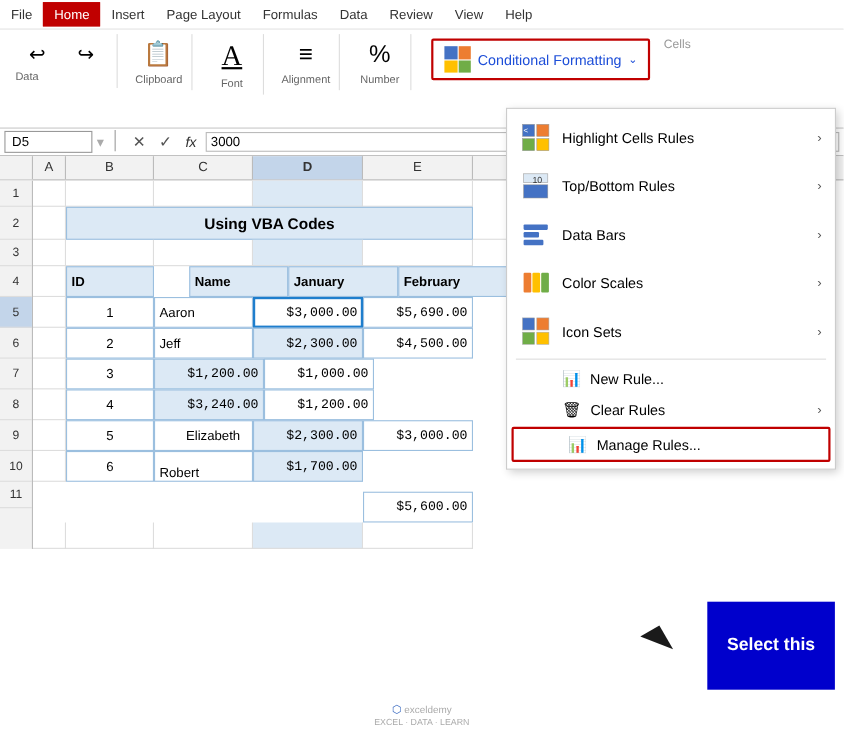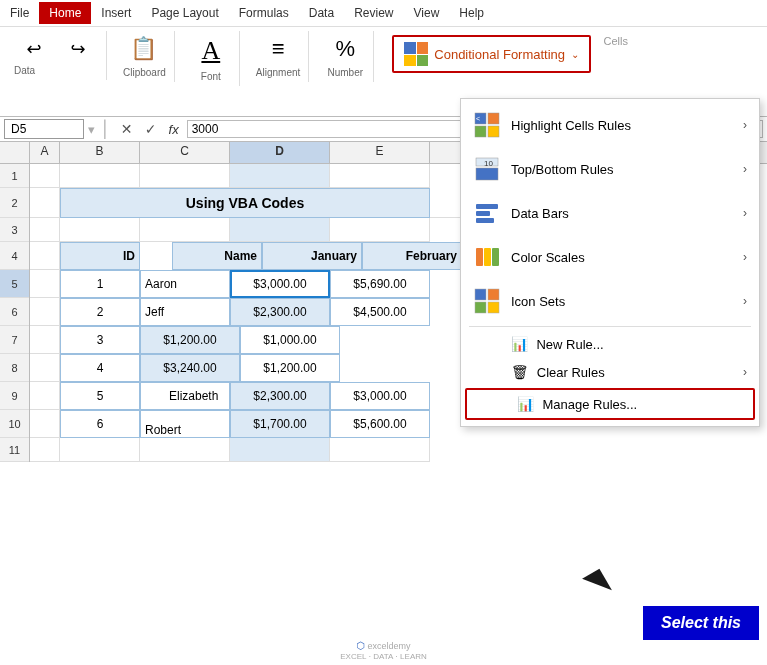--- a/index.html
+++ b/index.html
@@ -16,21 +16,21 @@
     .ribbon-group:last-child { border-right: none; }
     .ribbon-group-label { font-size: 10px; color: #666; margin-top: 2px; }
     .ribbon-btn { display: flex; flex-direction: column; align-items: center; padding: 3px 6px; cursor: pointer; border-radius: 3px; min-width: 40px; }
     .ribbon-btn-icon { font-size: 22px; line-height: 1; }
     .ribbon-row { display: flex; align-items: center; gap: 4px; }
 
     
     .undo-area { display: flex; flex-direction: column; padding: 4px 8px; border-right: 1px solid #ddd; }
 
     
-    .cf-button { display: flex; align-items: center; gap: 6px; background: #fff; border: 2px solid #c00000; padding: 5px 10px; cursor: pointer; font-size: 13px; font-weight: 500; color: #c2410c; border-radius: 2px; }
+    .cf-button { display: flex; align-items: center; gap: 6px; background: #fff; border: 2px solid #c00000; padding: 5px 10px; cursor: pointer; font-size: 13px; font-weight: 500; color: #1d4ed8; border-radius: 2px; }
     .cf-chevron { font-size: 10px; }
 
     
     .formula-bar { display: flex; align-items: center; border-bottom: 1px solid #bbb; padding: 2px 4px; background: #fff; gap: 4px; }
     .name-box { border: 1px solid #999; padding: 2px 6px; width: 80px; font-size: 12px; }
     .formula-bar-btn { width: 20px; height: 20px; display: flex; align-items: center; justify-content: center; cursor: pointer; font-size: 14px; color: #555; }
     .fx-label { color: #333; font-size: 13px; font-style: italic; padding: 0 4px; }
     .formula-input { flex: 1; border: 1px solid #bbb; padding: 1px 4px; font-size: 12px; }
 
     
@@ -42,37 +42,37 @@
     .sheet-area { display: flex; overflow: hidden; }
     .row-headers { display: flex; flex-direction: column; background: #f2f2f2; border-right: 1px solid #bbb; width: 30px; flex-shrink: 0; }
     .row-header { border-bottom: 1px solid #ddd; text-align: center; font-size: 11px; color: #333; display: flex; align-items: center; justify-content: center; }
     .row-header.selected { background: #c3d5ea; }
 
     .grid { display: flex; flex-direction: column; flex: 1; }
     .grid-row { display: flex; }
     .cell { border-right: 1px solid #ddd; border-bottom: 1px solid #ddd; display: flex; align-items: center; padding: 0 4px; font-size: 12px; overflow: hidden; white-space: nowrap; }
     .cell.selected-col { background: #dce9f5; }
     .cell.active-cell { outline: 2px solid #1e7ecd; outline-offset: -2px; background: #fff; }
-    .cell.header-cell { background: #dce9f5; font-weight: bold; text-align: center; justify-content: flex-end; }
+    .cell.header-cell { background: #dce9f5; font-weight: bold; text-align: center; justify-content: flex-start; }
     .cell.center { justify-content: center; }
-    .cell.right { justify-content: center; }
+    .cell.right { justify-content: flex-end; font-family: Liberation Mono, monospace; }
     .cell.title-cell { background: #dce9f5; font-weight: bold; justify-content: center; font-size: 14px; }
 
     
     .dropdown-menu { position: absolute; top: 98px; left: 460px; background: #fff; border: 1px solid #ccc; box-shadow: 3px 3px 8px rgba(0,0,0,0.2); width: 300px; z-index: 100; padding: 4px 0; }
     .dropdown-item { display: flex; align-items: center; padding: 8px 12px; cursor: pointer; gap: 10px; font-size: 13px; }
     .dropdown-item-icon { width: 28px; height: 28px; flex-shrink: 0; display: flex; align-items: center; justify-content: center; }
     .dropdown-item-label { flex: 1; font-weight: 500; }
     .dropdown-item-arrow { font-size: 12px; color: #555; }
     .dropdown-divider { height: 1px; background: #ddd; margin: 3px 8px; }
     .dropdown-text-item { display: flex; align-items: center; padding: 6px 12px 6px 50px; cursor: pointer; gap: 8px; font-size: 13px; }
     .dropdown-text-item.highlighted { border: 2px solid #c00000; margin: 2px 4px; border-radius: 2px; }
 
     
-    .select-this-btn { position: absolute; bottom: 25px; right: 8px; background: #0000cc; color: #fff; font-size: 16px; font-weight: bold; padding: 8px 18px; cursor: pointer; font-style: italic; }
+    .select-this-btn { position: absolute; bottom: 38px; right: 8px; background: #0000cc; color: #fff; font-size: 16px; font-weight: bold; padding: 31px 18px; cursor: pointer; }
 
     
     .arrow-shape { position: absolute; bottom: 68px; right: 160px; width: 0; height: 0; border-left: 20px solid transparent; border-right: 0px solid transparent; border-top: 25px solid #1a1a1a; transform: rotate(-30deg); }
 
     
     .c-a { width: 30px; }
     .c-b { width: 80px; }
     .c-c { width: 90px; }
     .c-d { width: 100px; background: #dce9f5; }
     .c-e { width: 100px; }
@@ -317,21 +317,21 @@
       <div class="cell c-a row-h3"></div>
       <div class="cell c-b row-h3 center" style="border:1px solid #9bbfdf;">
           <span>6</span>
         </div>
       <div class="cell c-c row-h3" style="border:1px solid #9bbfdf;align-items:flex-end;">
           <span>Robert</span>
         </div>
       <div class="cell c-d row-h3 right selected-col" style="border:1px solid #9bbfdf;">
           <span>$1,700.00</span>
         </div>
-      <div class="cell c-e row-h3 right" style="border:1px solid #9bbfdf;">
+      <div class="cell c-e row-h3 right" style="border:1px solid #9bbfdf;margin-top:37px;">
           <span>$5,600.00</span>
         </div>
     </div>
 
     <div class="grid-row">
       <div class="cell c-a row-h"></div>
       <div class="cell c-b row-h"></div>
       <div class="cell c-c row-h"></div>
       <div class="cell c-d row-h selected-col"></div>
       <div class="cell c-e row-h"></div>

